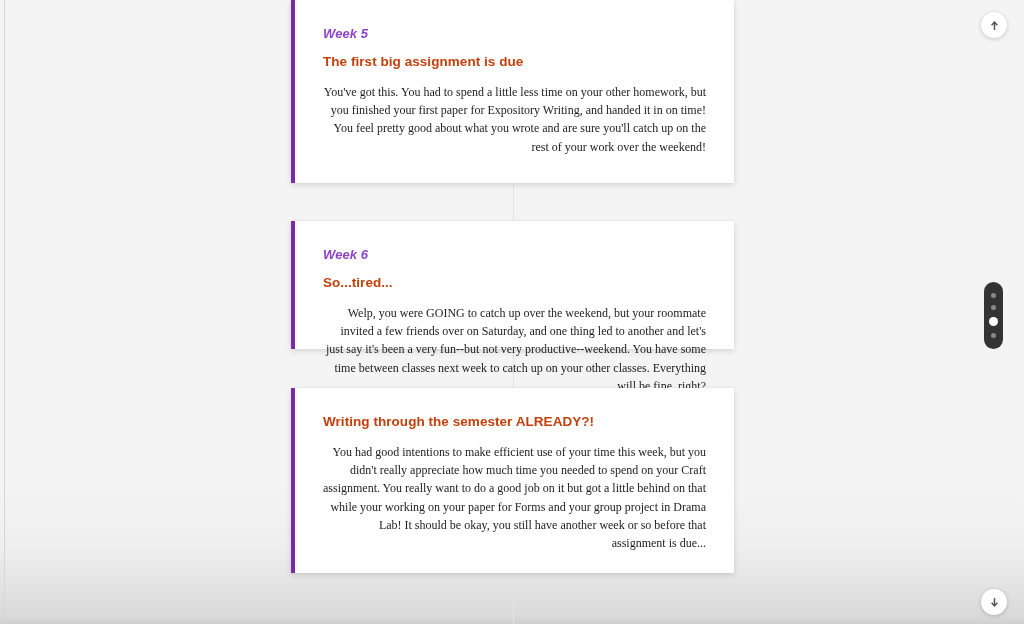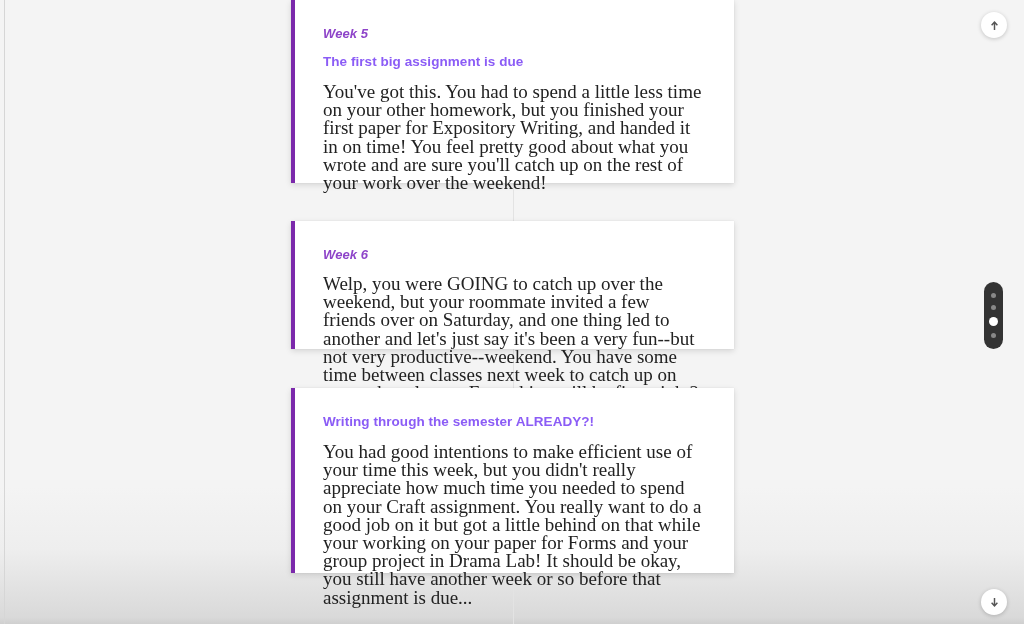--- a/index.html
+++ b/index.html
@@ -73,30 +73,31 @@
     font-size: 13px;
     color: #8e44c9;
     letter-spacing: 0.1px;
     margin-bottom: 13px;
   }
 
   .card-title {
     font-family: "Liberation Sans", sans-serif;
     font-weight: bold;
     font-size: 13.5px;
-    color: #8b5cf6;
+    color: #c2410c;
     letter-spacing: 0.05px;
     margin-bottom: 14px;
   }
 
   .card-body {
     font-family: "Liberation Serif", serif;
-    font-size: 19px;
+    font-size: 12px;
     line-height: 18.2px;
     color: #222222;
+    text-align: right;
   }
 
   
   #card-week5  { margin-top: 0px;  height: 183px; }
   #card-week6  { margin-top: 38px; height: 128px; }
   #card-week7  { margin-top: 39px; height: 185px; }
 
   
   .round-btn {
     position: absolute;
@@ -158,20 +159,21 @@
   <div class="cards-column">
 
     <article class="story-card" id="card-week5">
       <div class="card-week">Week 5</div>
       <h3 class="card-title">The first big assignment is due</h3>
       <p class="card-body">You've got this. You had to spend a little less time on your other homework, but you finished your first paper for Expository Writing, and handed it in on time! You feel pretty good about what you wrote and are sure you'll catch up on the rest of your work over the weekend!</p>
     </article>
 
     <article class="story-card" id="card-week6">
       <div class="card-week">Week 6</div>
+      <h3 class="card-title">So...tired...</h3>
       <p class="card-body">Welp, you were GOING to catch up over the weekend, but your roommate invited a few friends over on Saturday, and one thing led to another and let's just say it's been a very fun--but not very productive--weekend. You have some time between classes next week to catch up on your other classes. Everything will be fine, right?</p>
     </article>
 
     <article class="story-card" id="card-week7">
       <h3 class="card-title">Writing through the semester ALREADY?!</h3>
       <p class="card-body">You had good intentions to make efficient use of your time this week, but you didn't really appreciate how much time you needed to spend on your Craft assignment. You really want to do a good job on it but got a little behind on that while your working on your paper for Forms and your group project in Drama Lab! It should be okay, you still have another week or so before that assignment is due...</p>
     </article>
 
   </div>
 

